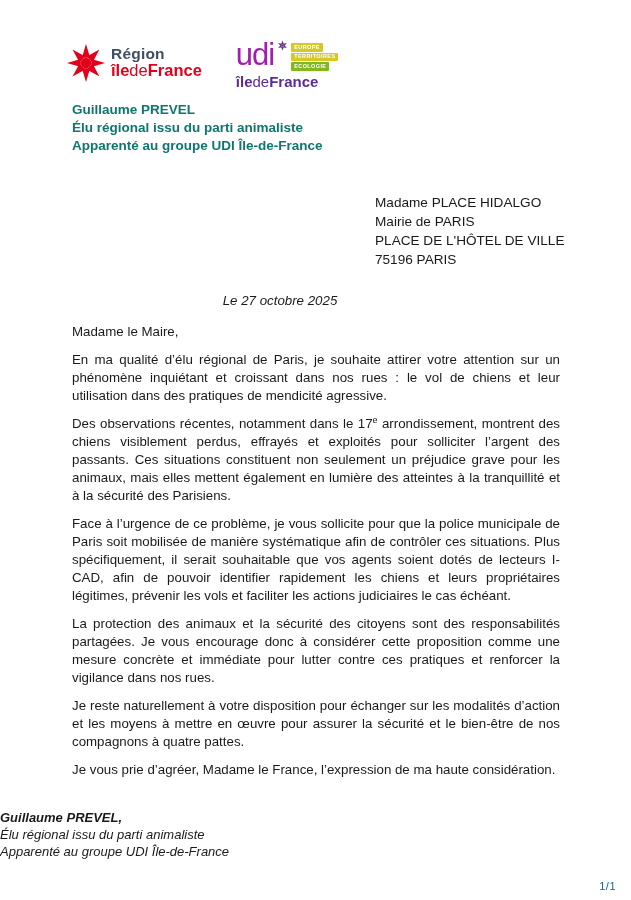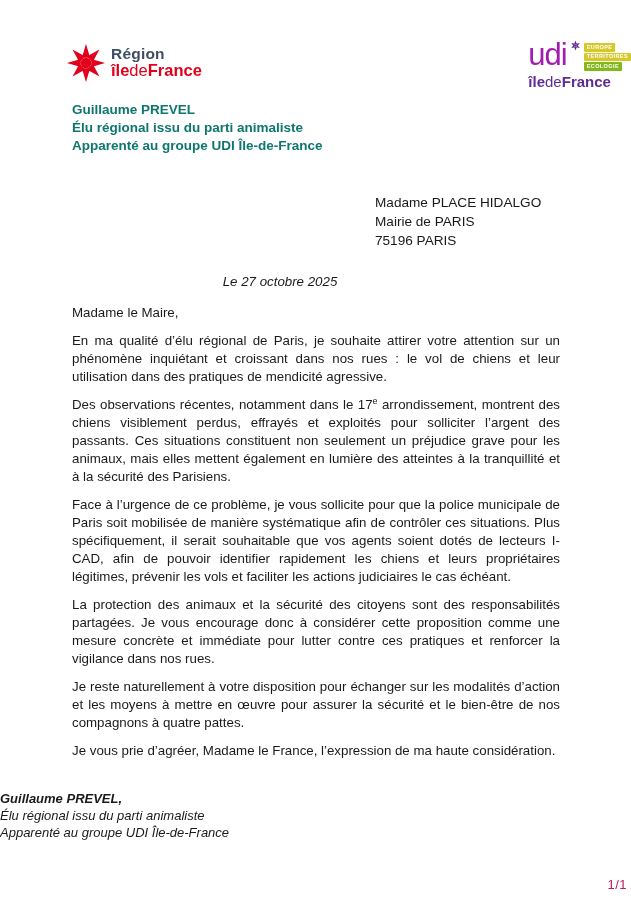--- a/index.html
+++ b/index.html
@@ -6,21 +6,21 @@
   .page{
     position:relative;
     width:631px;height:900px;
     background:#ffffff;
     overflow:hidden;
     font-family:"Liberation Sans", sans-serif;
     color:#1a1a1a;
     box-sizing:border-box;
   }
   
-  .logos{display:flex;align-items:flex-start;gap:34px;margin:42px 0 0 66px;justify-content:space-between;}
+  .logos{display:flex;align-items:flex-start;gap:34px;margin:42px 0 0 66px;}
   .logo-region{display:flex;align-items:center;gap:5px;}
   .logo-region-text{line-height:1.05;}
   .region-word{font-size:15.5px;color:#3f4e63;font-weight:600;letter-spacing:.2px;}
   .idf-word{font-size:16.5px;color:#e2001a;}
   .idf-word .b{font-weight:bold;}
   .logo-udi{position:relative;line-height:1;}
   .udi-top{display:flex;align-items:flex-start;gap:3px;}
   .udi-word{font-size:31px;font-weight:normal;color:#a21caf;letter-spacing:-1px;line-height:26px;}
   .udi-star{margin-top:-2px;}
   .udi-tags{display:flex;flex-direction:column;gap:1px;margin-top:1px;}
@@ -41,22 +41,22 @@
     margin:10px 71px 0 72px;
     font-size:13.3px;line-height:18px;
     text-align:justify;hyphens:none;
   }
   p.body-par sup{font-size:9px;line-height:0;vertical-align:super;}
   
   .signature{margin:30px 71px 0 0;text-align:left;font-style:italic;font-size:13px;line-height:17px;}
   .sig-name{font-weight:bold;}
   
   .page-indicator{
-    position:absolute;right:4px;bottom:8px;
-    font-size:13px;color:#be185d;letter-spacing:.5px;
+    position:absolute;right:15px;bottom:8px;
+    font-size:11px;color:#0369a1;letter-spacing:.5px;
   }
 </style>
 </head>
 <body>
 
 <div class="page">
 
   <header class="logos">
     <div class="logo-region">
       <svg width="40" height="42" viewBox="-21 -21 42 42" aria-hidden="true">
@@ -110,20 +110,21 @@
 
   <section class="sender">
     <div>Guillaume PREVEL</div>
     <div>Élu régional issu du parti animaliste</div>
     <div>Apparenté au groupe UDI Île-de-France</div>
   </section>
 
   <section class="recipient">
     <div>Madame PLACE HIDALGO</div>
     <div>Mairie de PARIS</div>
+    <div>PLACE DE L'HÔTEL DE VILLE</div>
     <div>75196 PARIS</div>
   </section>
 
   <div class="date">Le 27 octobre 2025</div>
 
   <div class="salutation">Madame le Maire,</div>
 
   <p class="body-par">En ma qualité d’élu régional de Paris, je souhaite attirer votre attention sur un phénomène inquiétant et croissant dans nos rues : le vol de chiens et leur utilisation dans des pratiques de mendicité agressive.</p>
   <p class="body-par"><span>Des observations récentes, notamment dans le 17</span><sup>e</sup><span> arrondissement, montrent des chiens visiblement perdus, effrayés et exploités pour solliciter l’argent des passants. Ces situations constituent non seulement un préjudice grave pour les animaux, mais elles mettent également en lumière des atteintes à la tranquillité et à la sécurité des Parisiens.</span></p>
   <p class="body-par">Face à l’urgence de ce problème, je vous sollicite pour que la police municipale de Paris soit mobilisée de manière systématique afin de contrôler ces situations. Plus spécifiquement, il serait souhaitable que vos agents soient dotés de lecteurs I-CAD, afin de pouvoir identifier rapidement les chiens et leurs propriétaires légitimes, prévenir les vols et faciliter les actions judiciaires le cas échéant.</p>

